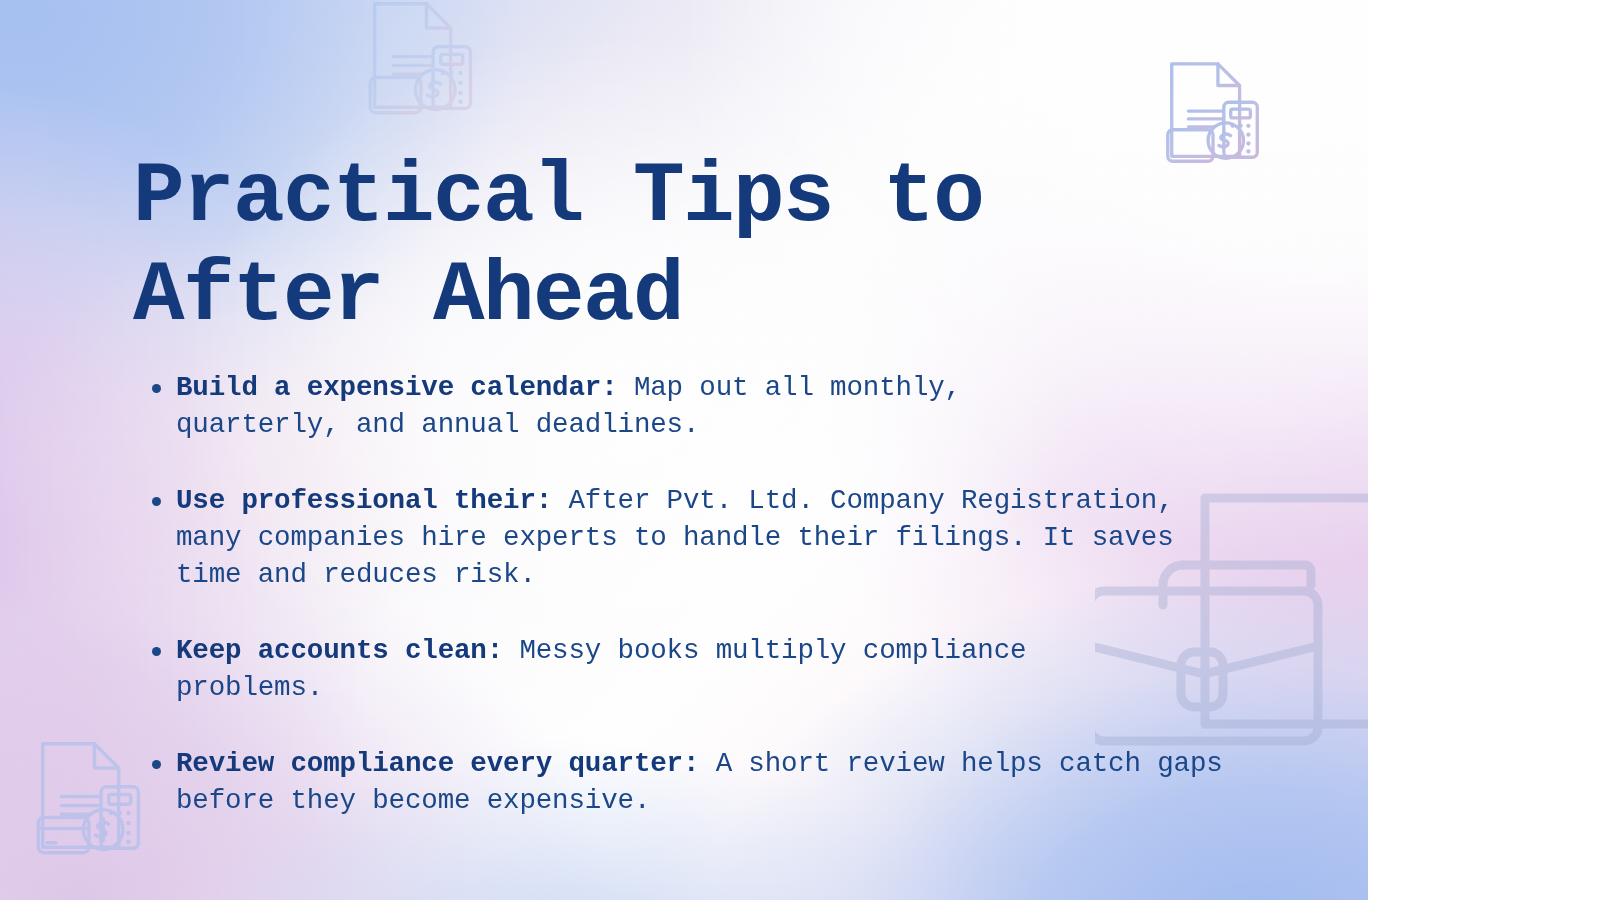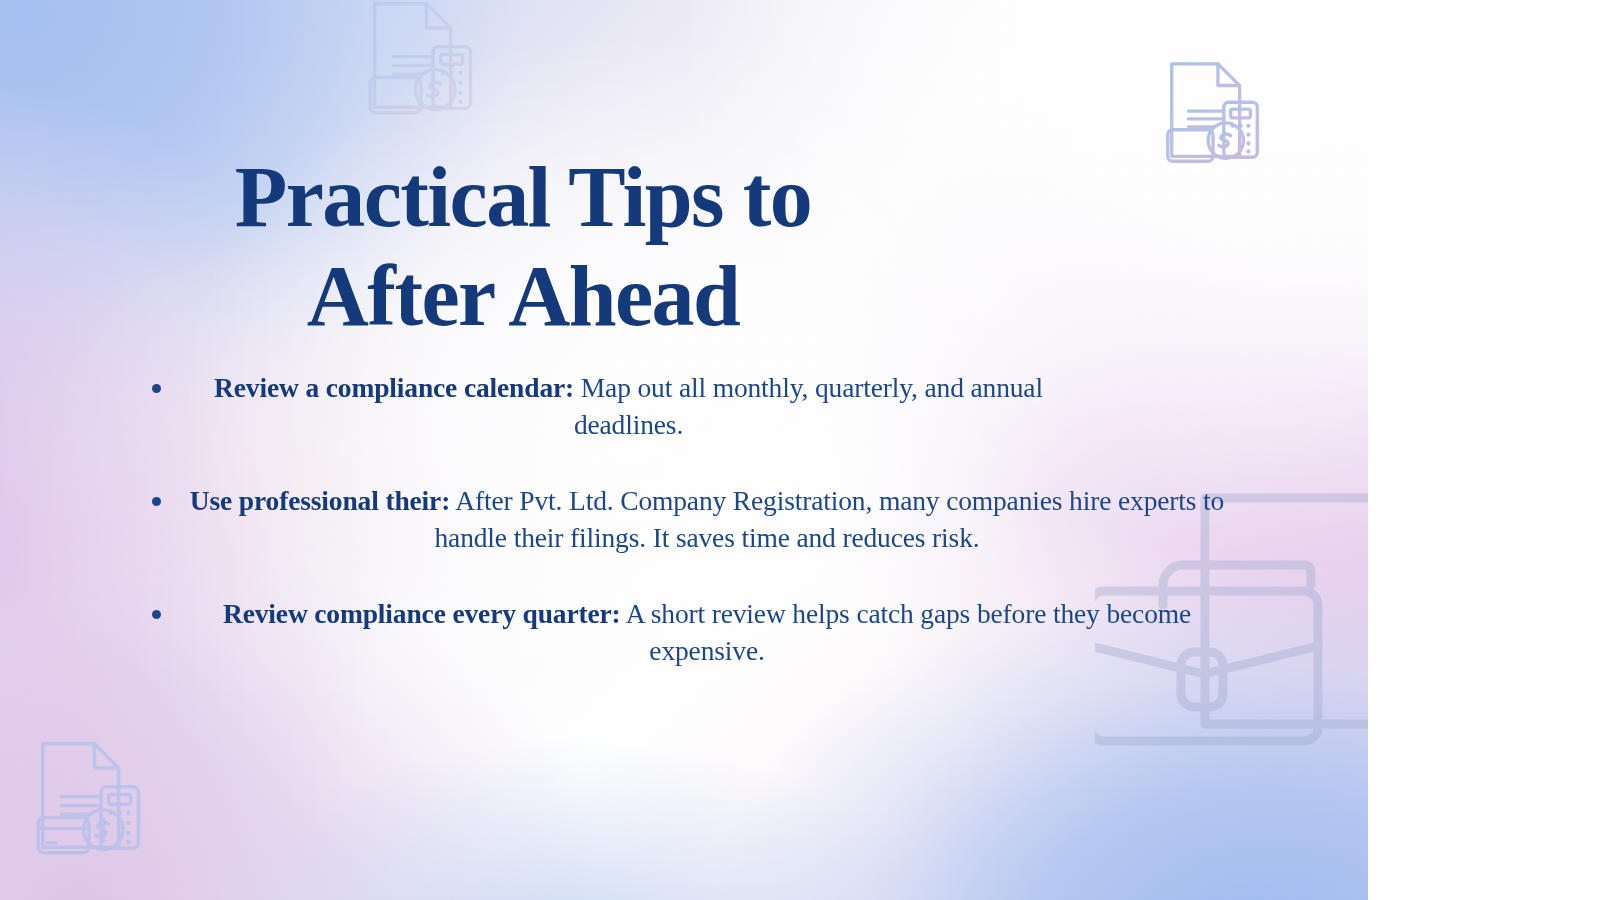--- a/index.html
+++ b/index.html
@@ -7,24 +7,23 @@
     margin: 0;
     padding: 0;
     background: #ffffff;
   }
 
   #slide {
     position: relative;
     width: 1368px;
     height: 900px;
     overflow: hidden;
-    font-family: Liberation Serif, serif;
+    font-family: Liberation Mono, monospace;
     background-color: #f3e9f5;
     isolation: isolate;
-    text-align: center;
   }
 
   
   .bg-layer {
     position: absolute;
     inset: 0;
     pointer-events: none;
   }
 
   
@@ -346,28 +345,32 @@
 
     <h1 id="headline">
       <span class="hl-line">Practical Tips to</span>
       <span class="hl-line">After Ahead</span>
     </h1>
 
     <ul id="tips-list">
 
       <li class="tip-item" id="tip-0">
         <span class="tip-bullet"></span>
-        <span class="tip-lead">Review a compliance calendar:</span><span class="tip-rest"> Map out all monthly, quarterly, and annual deadlines.</span>
+        <span class="tip-lead">Build a expensive calendar:</span><span class="tip-rest"> Map out all monthly, quarterly, and annual deadlines.</span>
       </li>
 
       <li class="tip-item" id="tip-1">
         <span class="tip-bullet"></span>
         <span class="tip-lead">Use professional their:</span><span class="tip-rest"> After Pvt. Ltd. Company Registration, many companies hire experts to handle their filings. It saves time and reduces risk.</span>
       </li>
 
+      <li class="tip-item" id="tip-2">
+        <span class="tip-bullet"></span>
+        <span class="tip-lead">Keep accounts clean:</span><span class="tip-rest"> Messy books multiply compliance problems.</span>
+      </li>
 
       <li class="tip-item" id="tip-3">
         <span class="tip-bullet"></span>
         <span class="tip-lead">Review compliance every quarter:</span><span class="tip-rest"> A short review helps catch gaps before they become expensive.</span>
       </li>
 
     </ul>
   </div>
 </div>
 

